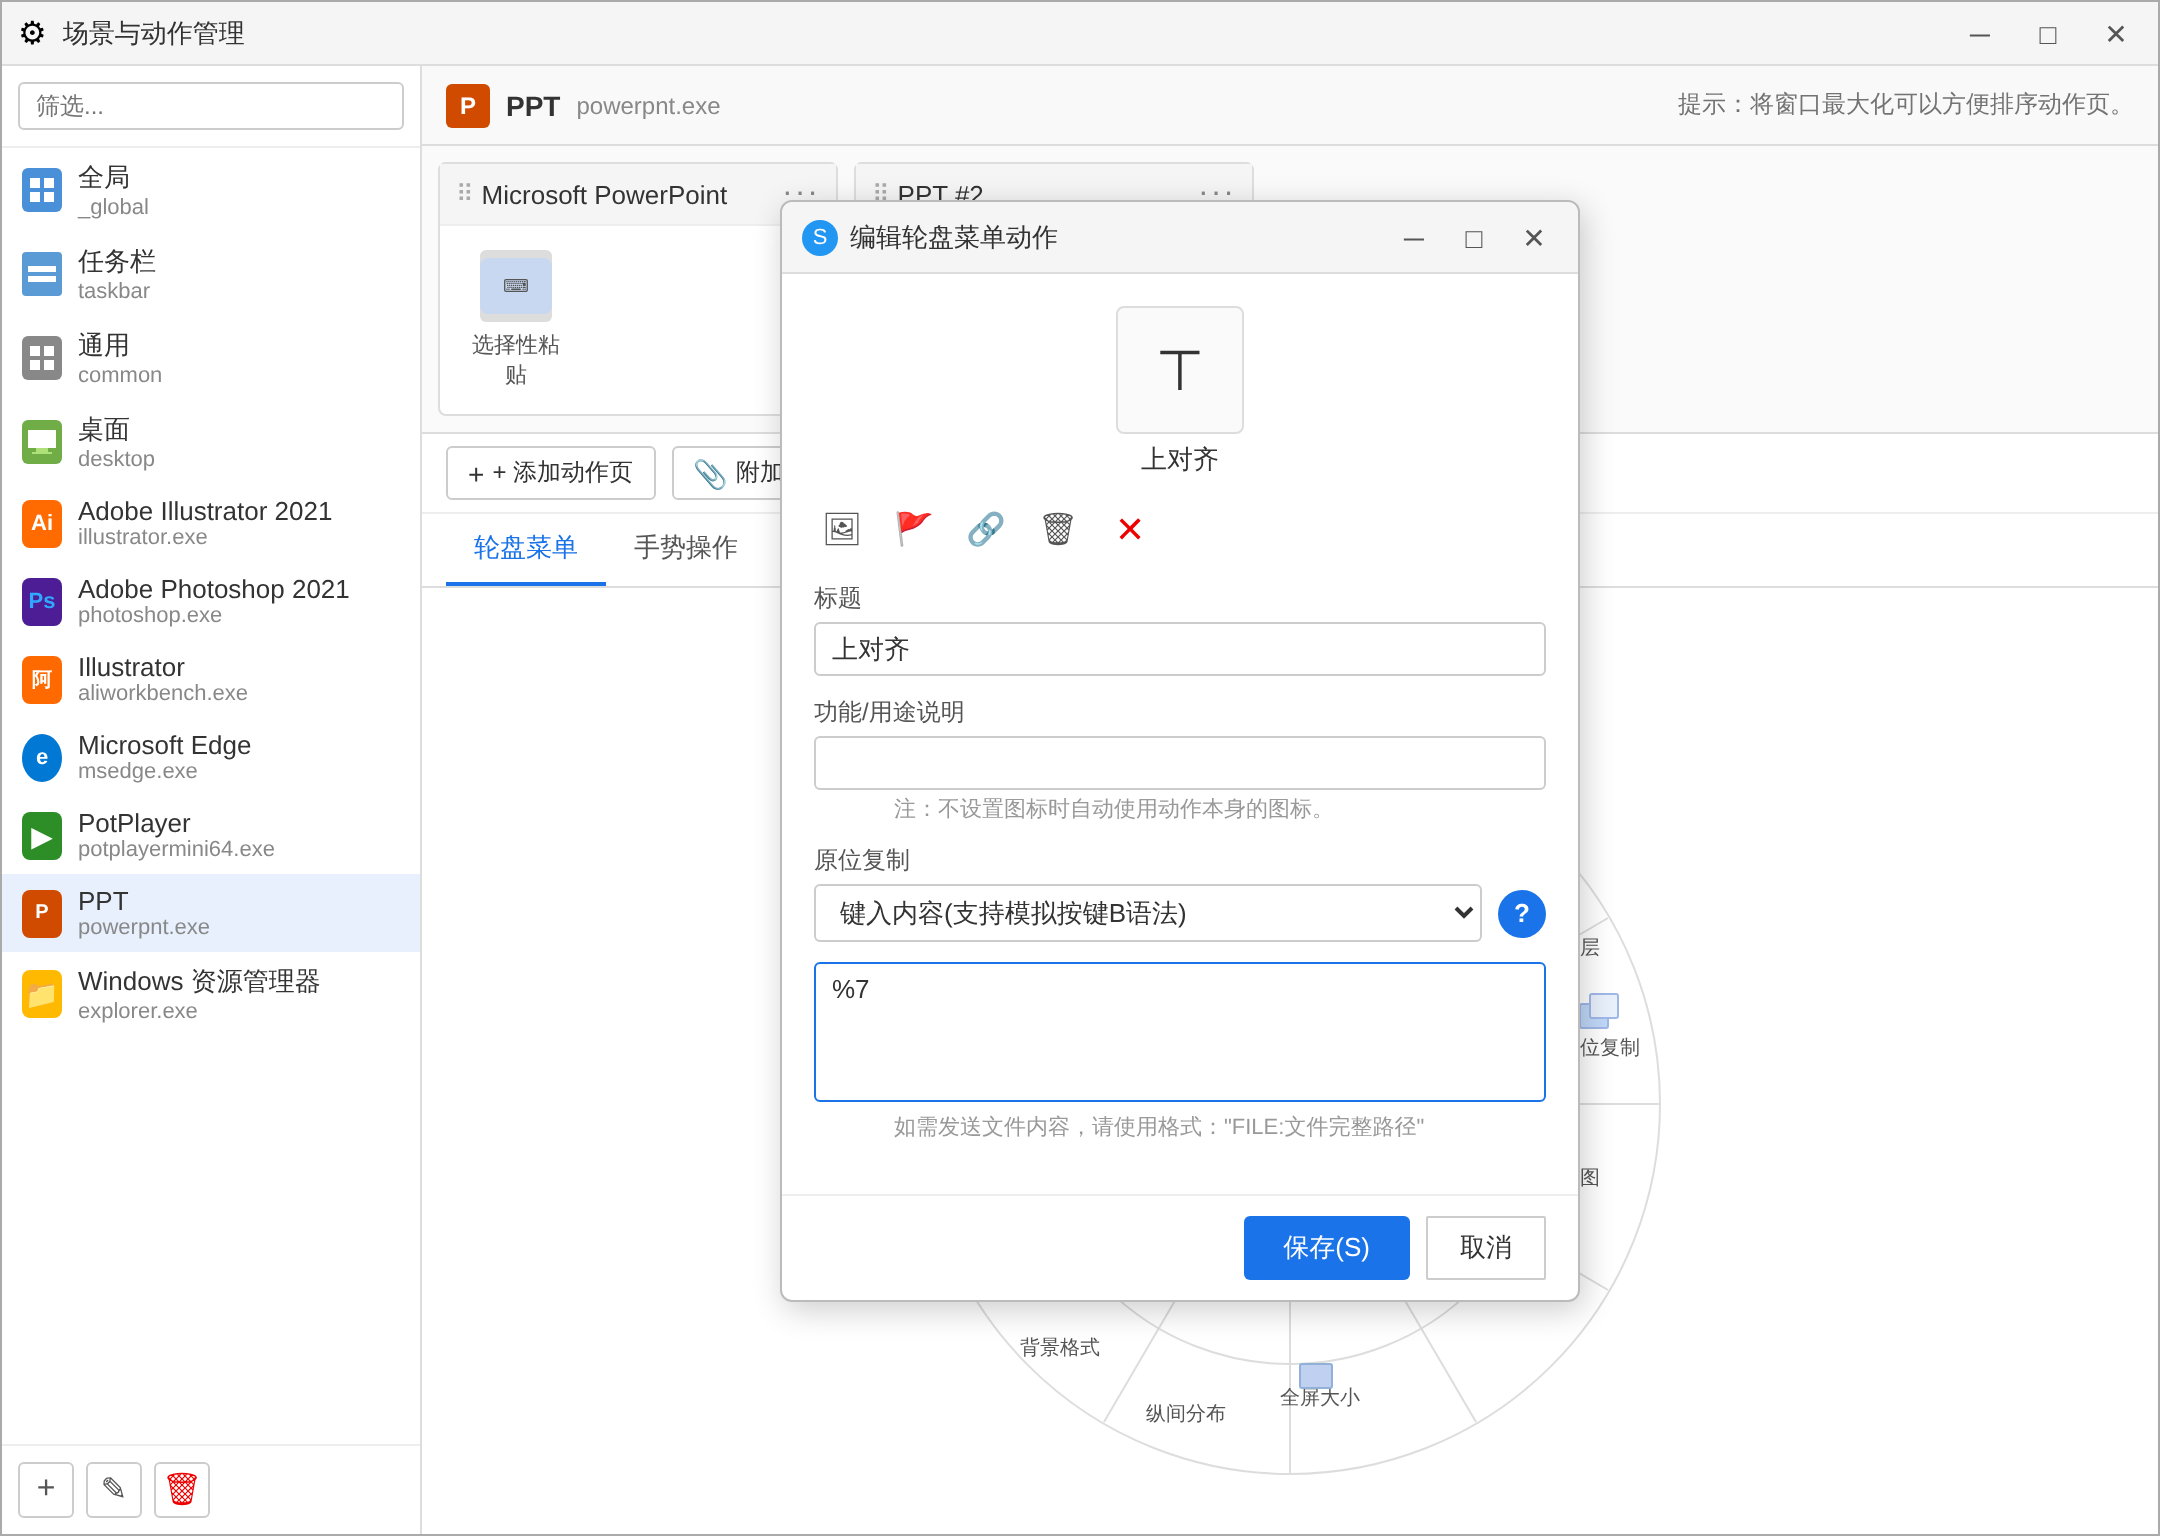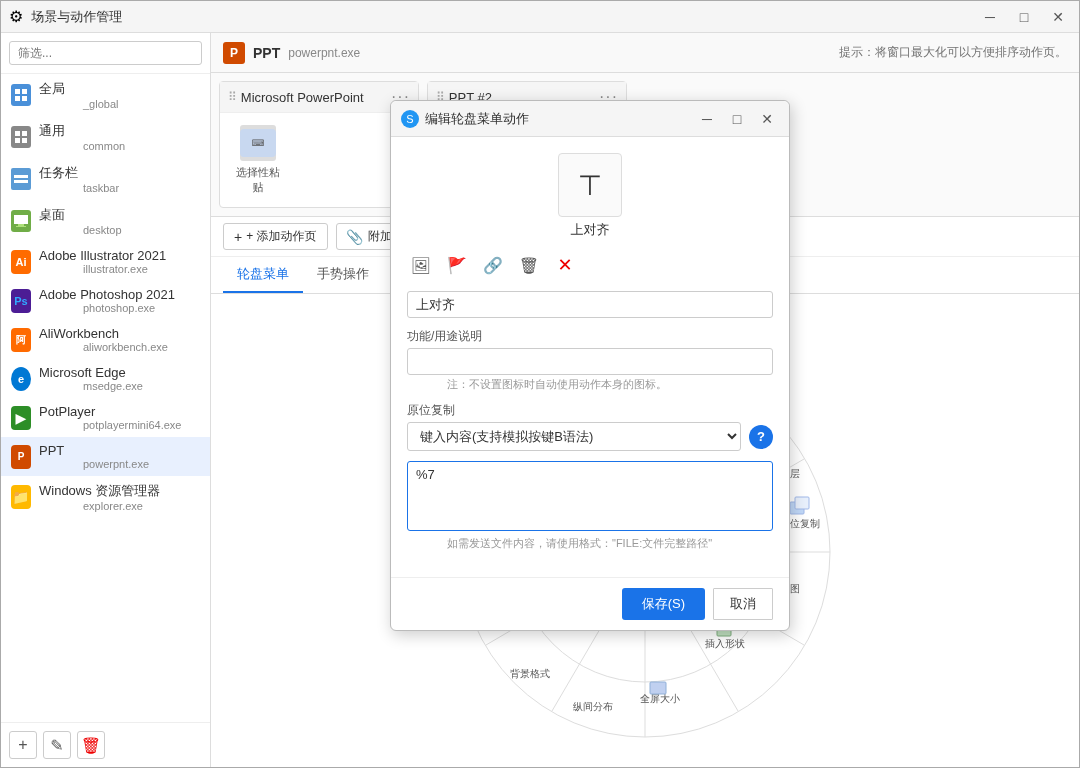--- a/index.html
+++ b/index.html
@@ -99,21 +99,20 @@
       flex-direction: column;
     }
     .sidebar-item-name {
       font-size: 13px;
       color: #333;
       font-weight: 500;
     }
     .sidebar-item-sub {
       font-size: 11px;
       color: #888;
-      margin-left: 44px;
     }
 
     
     .sidebar-bottom {
       padding: 8px;
       border-top: 1px solid #eee;
       display: flex;
       gap: 6px;
     }
     .sidebar-bottom button {
@@ -540,52 +539,52 @@
           </div>
         </div>
         <div class="sidebar-item-text">
           <span class="sidebar-item-name">全局</span>
           <span class="sidebar-item-sub">_global</span>
         </div>
       </div>
 
       <div class="sidebar-item">
         <div class="sidebar-item-icon">
+          <div style="width:22px;height:22px;background:#5b9bd5;border-radius:2px;display:flex;align-items:center;justify-content:center;">
+            <svg width="14" height="8" viewBox="0 0 14 8" fill="white">
+                <rect x="0" y="0" width="14" height="3"></rect>
+                <rect x="0" y="5" width="14" height="3"></rect>
+              </svg>
+          </div>
+        </div>
+        <div class="sidebar-item-text">
+          <span class="sidebar-item-name">任务栏</span>
+          <span class="sidebar-item-sub">taskbar</span>
+        </div>
+      </div>
+
+      <div class="sidebar-item">
+        <div class="sidebar-item-icon">
           <div style="width:22px;height:22px;background:#888;border-radius:3px;display:flex;align-items:center;justify-content:center;">
             <svg width="14" height="14" viewBox="0 0 14 14" fill="white">
                 <rect x="1" y="1" width="5" height="5"></rect>
                 <rect x="8" y="1" width="5" height="5"></rect>
                 <rect x="1" y="8" width="5" height="5"></rect>
                 <rect x="8" y="8" width="5" height="5"></rect>
               </svg>
           </div>
         </div>
         <div class="sidebar-item-text">
           <span class="sidebar-item-name">通用</span>
           <span class="sidebar-item-sub">common</span>
         </div>
       </div>
 
       <div class="sidebar-item">
         <div class="sidebar-item-icon">
-          <div style="width:22px;height:22px;background:#5b9bd5;border-radius:2px;display:flex;align-items:center;justify-content:center;">
-            <svg width="14" height="8" viewBox="0 0 14 8" fill="white">
-                <rect x="0" y="0" width="14" height="3"></rect>
-                <rect x="0" y="5" width="14" height="3"></rect>
-              </svg>
-          </div>
-        </div>
-        <div class="sidebar-item-text">
-          <span class="sidebar-item-name">任务栏</span>
-          <span class="sidebar-item-sub">taskbar</span>
-        </div>
-      </div>
-
-      <div class="sidebar-item">
-        <div class="sidebar-item-icon">
           <div style="width:22px;height:22px;background:#70ad47;border-radius:3px;display:flex;align-items:center;justify-content:center;">
             <svg width="14" height="12" viewBox="0 0 14 12" fill="white">
                 <rect x="0" y="0" width="14" height="9"></rect>
                 <rect x="4" y="9" width="6" height="2" fill="#aee07a"></rect>
                 <rect x="2" y="11" width="10" height="1" fill="#aee07a"></rect>
               </svg>
           </div>
         </div>
         <div class="sidebar-item-text">
           <span class="sidebar-item-name">桌面</span>
@@ -611,21 +610,21 @@
           <span class="sidebar-item-name">Adobe Photoshop 2021</span>
           <span class="sidebar-item-sub">photoshop.exe</span>
         </div>
       </div>
 
       <div class="sidebar-item">
         <div class="sidebar-item-icon">
           <div style="width:24px;height:24px;background:#ff6a00;border-radius:4px;display:flex;align-items:center;justify-content:center;color:white;font-weight:bold;font-size:10px;">阿</div>
         </div>
         <div class="sidebar-item-text">
-          <span class="sidebar-item-name">AliWorkbench</span>
+          <span class="sidebar-item-name">Illustrator</span>
           <span class="sidebar-item-sub">aliworkbench.exe</span>
         </div>
       </div>
 
       <div class="sidebar-item">
         <div class="sidebar-item-icon">
           <div style="width:24px;height:24px;background:#0078d4;border-radius:50%;display:flex;align-items:center;justify-content:center;color:white;font-weight:bold;font-size:11px;">e</div>
         </div>
         <div class="sidebar-item-text">
           <span class="sidebar-item-name">Microsoft Edge</span>
@@ -868,20 +867,21 @@
 
     <div class="icon-row">
       <button class="icon-row-btn" title="image">🖼</button>
       <button class="icon-row-btn" title="flag">🚩</button>
       <button class="icon-row-btn" title="link">🔗</button>
       <button class="icon-row-btn" title="trash">🗑</button>
       <button class="icon-row-btn delete" title="delete" style="color:#e00;font-size:18px;">✕</button>
     </div>
 
     <div class="form-group">
+      <label class="form-label">标题</label>
       <input class="form-input" type="text" value="上对齐" style="">
     </div>
 
     <div class="form-group">
       <label class="form-label">功能/用途说明</label>
       <input class="form-input" type="text" value="" style="">
       <div class="form-hint">注：不设置图标时自动使用动作本身的图标。</div>
     </div>
 
     <div class="form-group">

